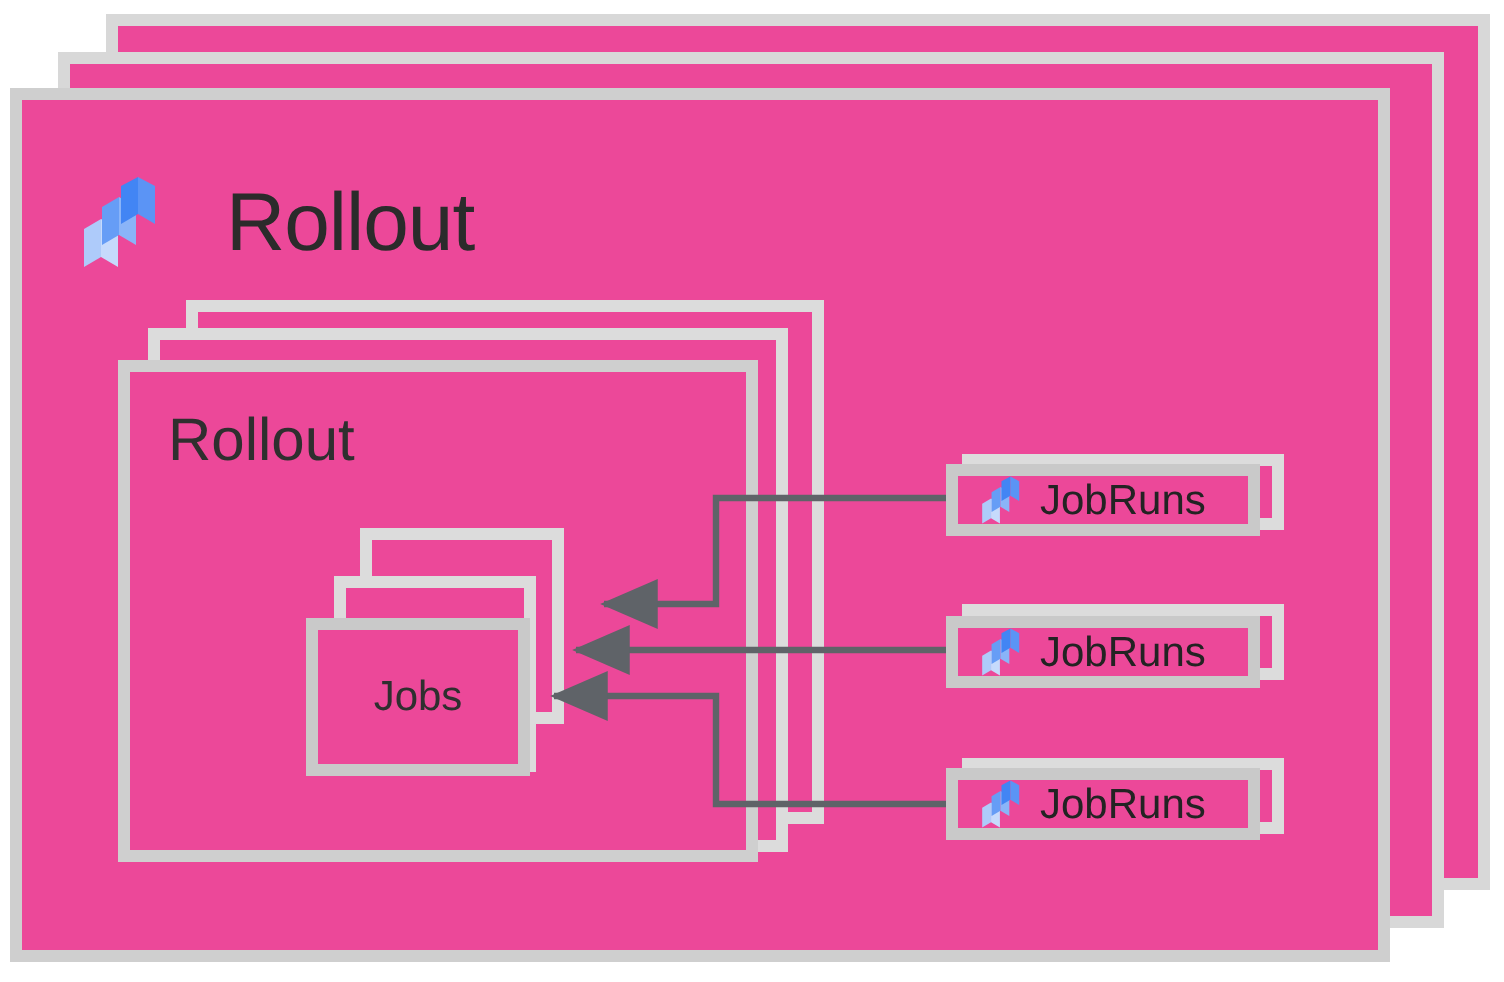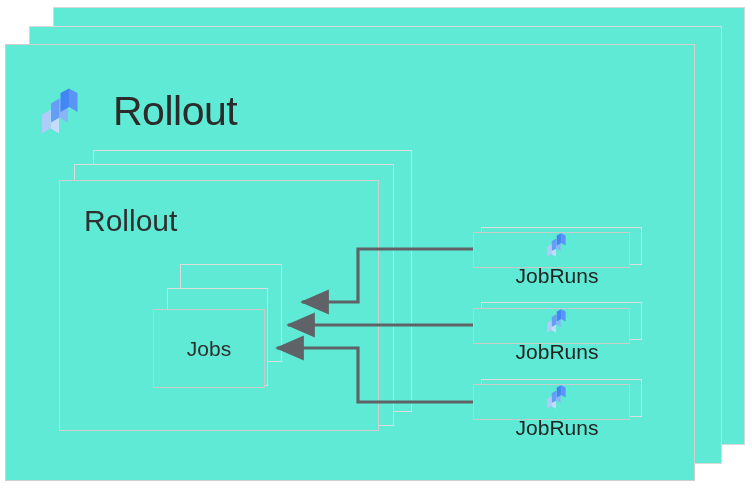--- a/index.html
+++ b/index.html
@@ -13,24 +13,23 @@
   }
   #diagram {
     position: relative;
     width: 752px;
     height: 491px;
     background: #ffffff;
     overflow: hidden;
   }
   .card {
     position: absolute;
-    background: #5eead4;
-    border: 1px solid #a3a3a3;
+    background: #ec4899;
+    border: 6px solid #a3a3a3;
     box-sizing: border-box;
-    flex-direction: column;
   }
   
   .rollout-back {
     left: 53px; top: 7px; width: 692px; height: 438px;
     border-color: #d8d8d8;
     z-index: 1;
   }
   .rollout-mid {
     left: 29px; top: 26px; width: 693px; height: 438px;
     border-color: #d8d8d8;

